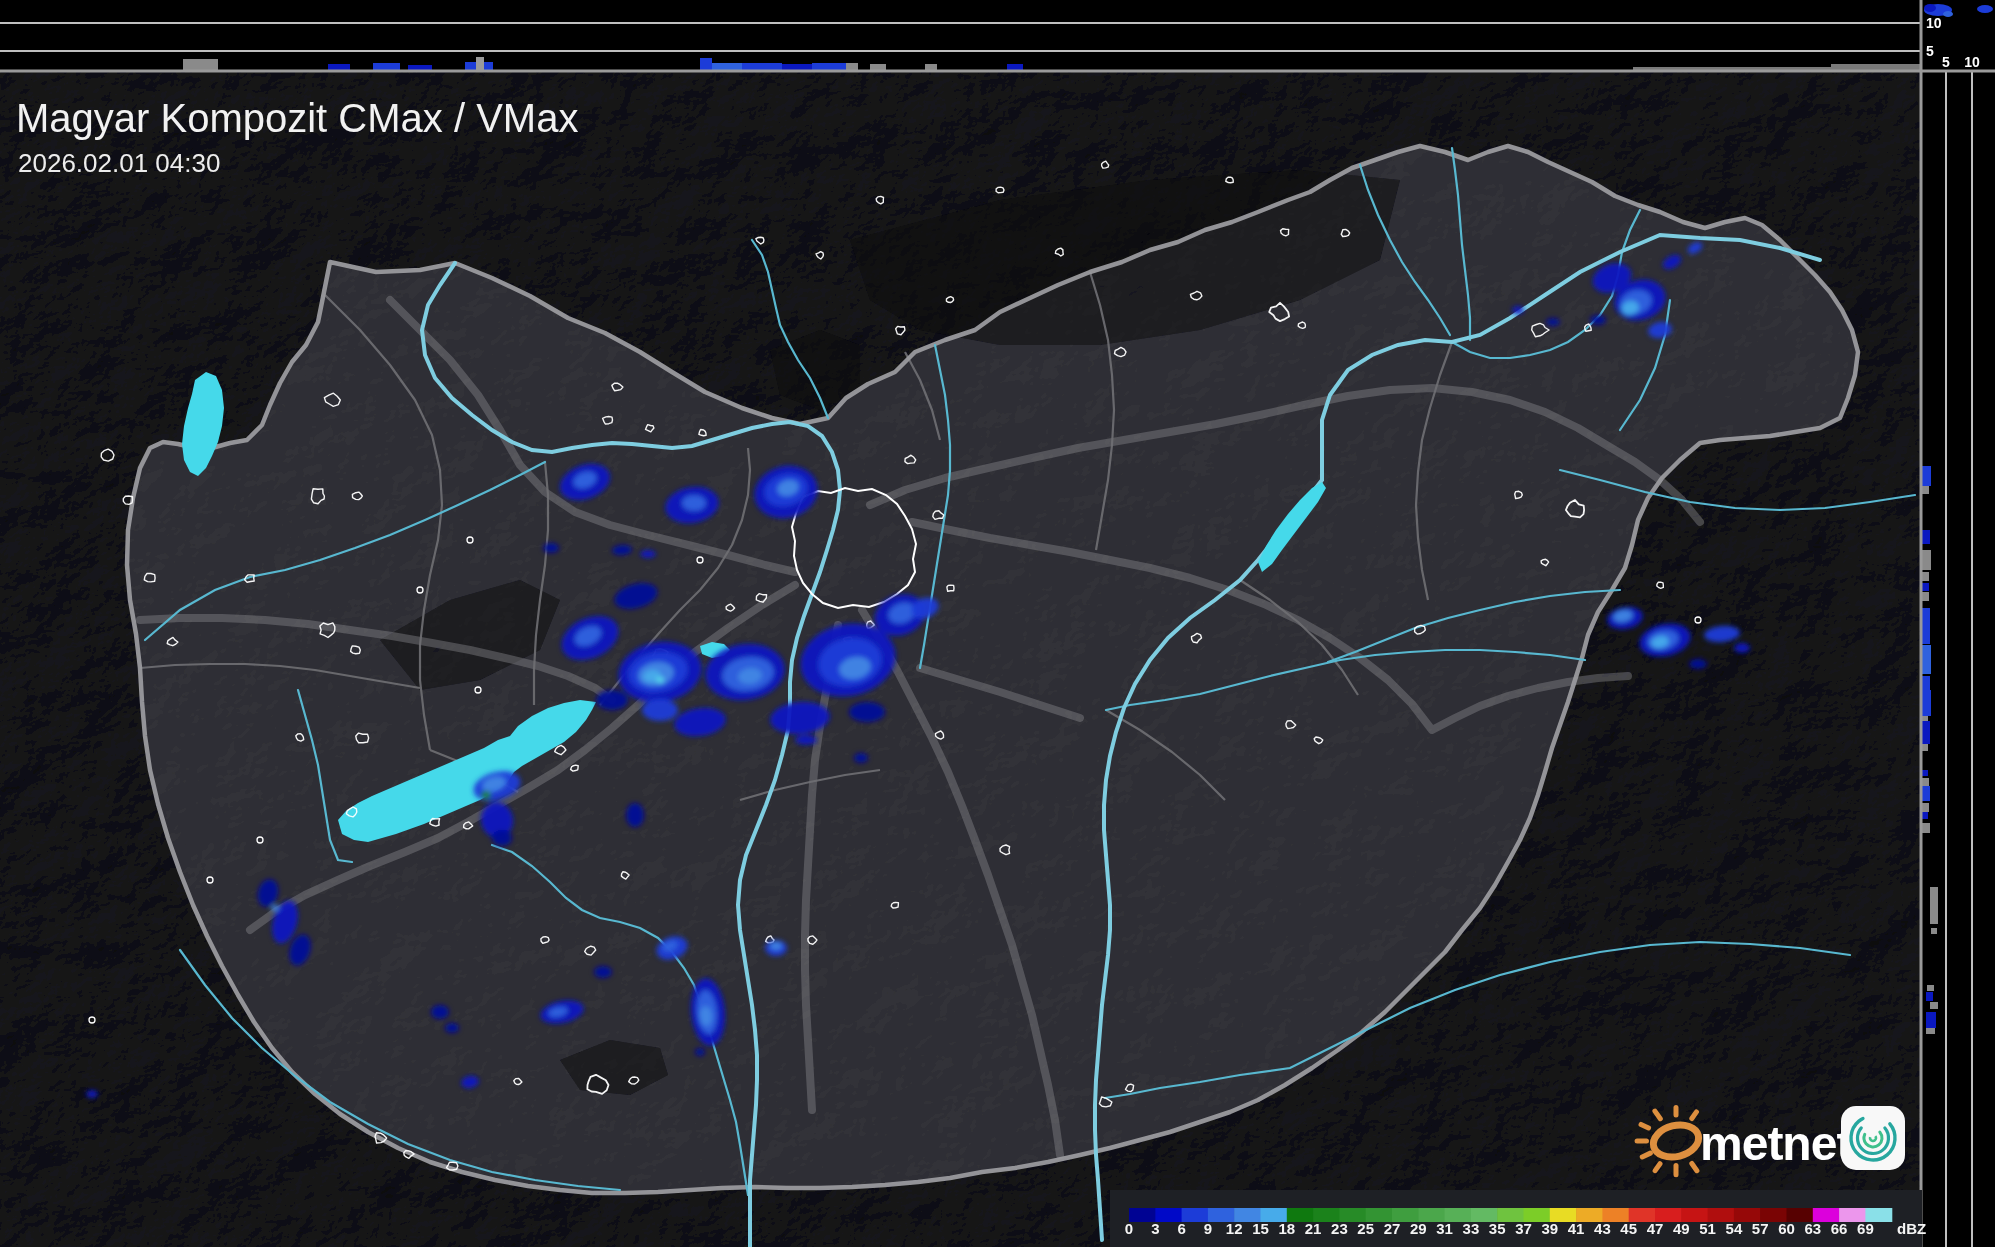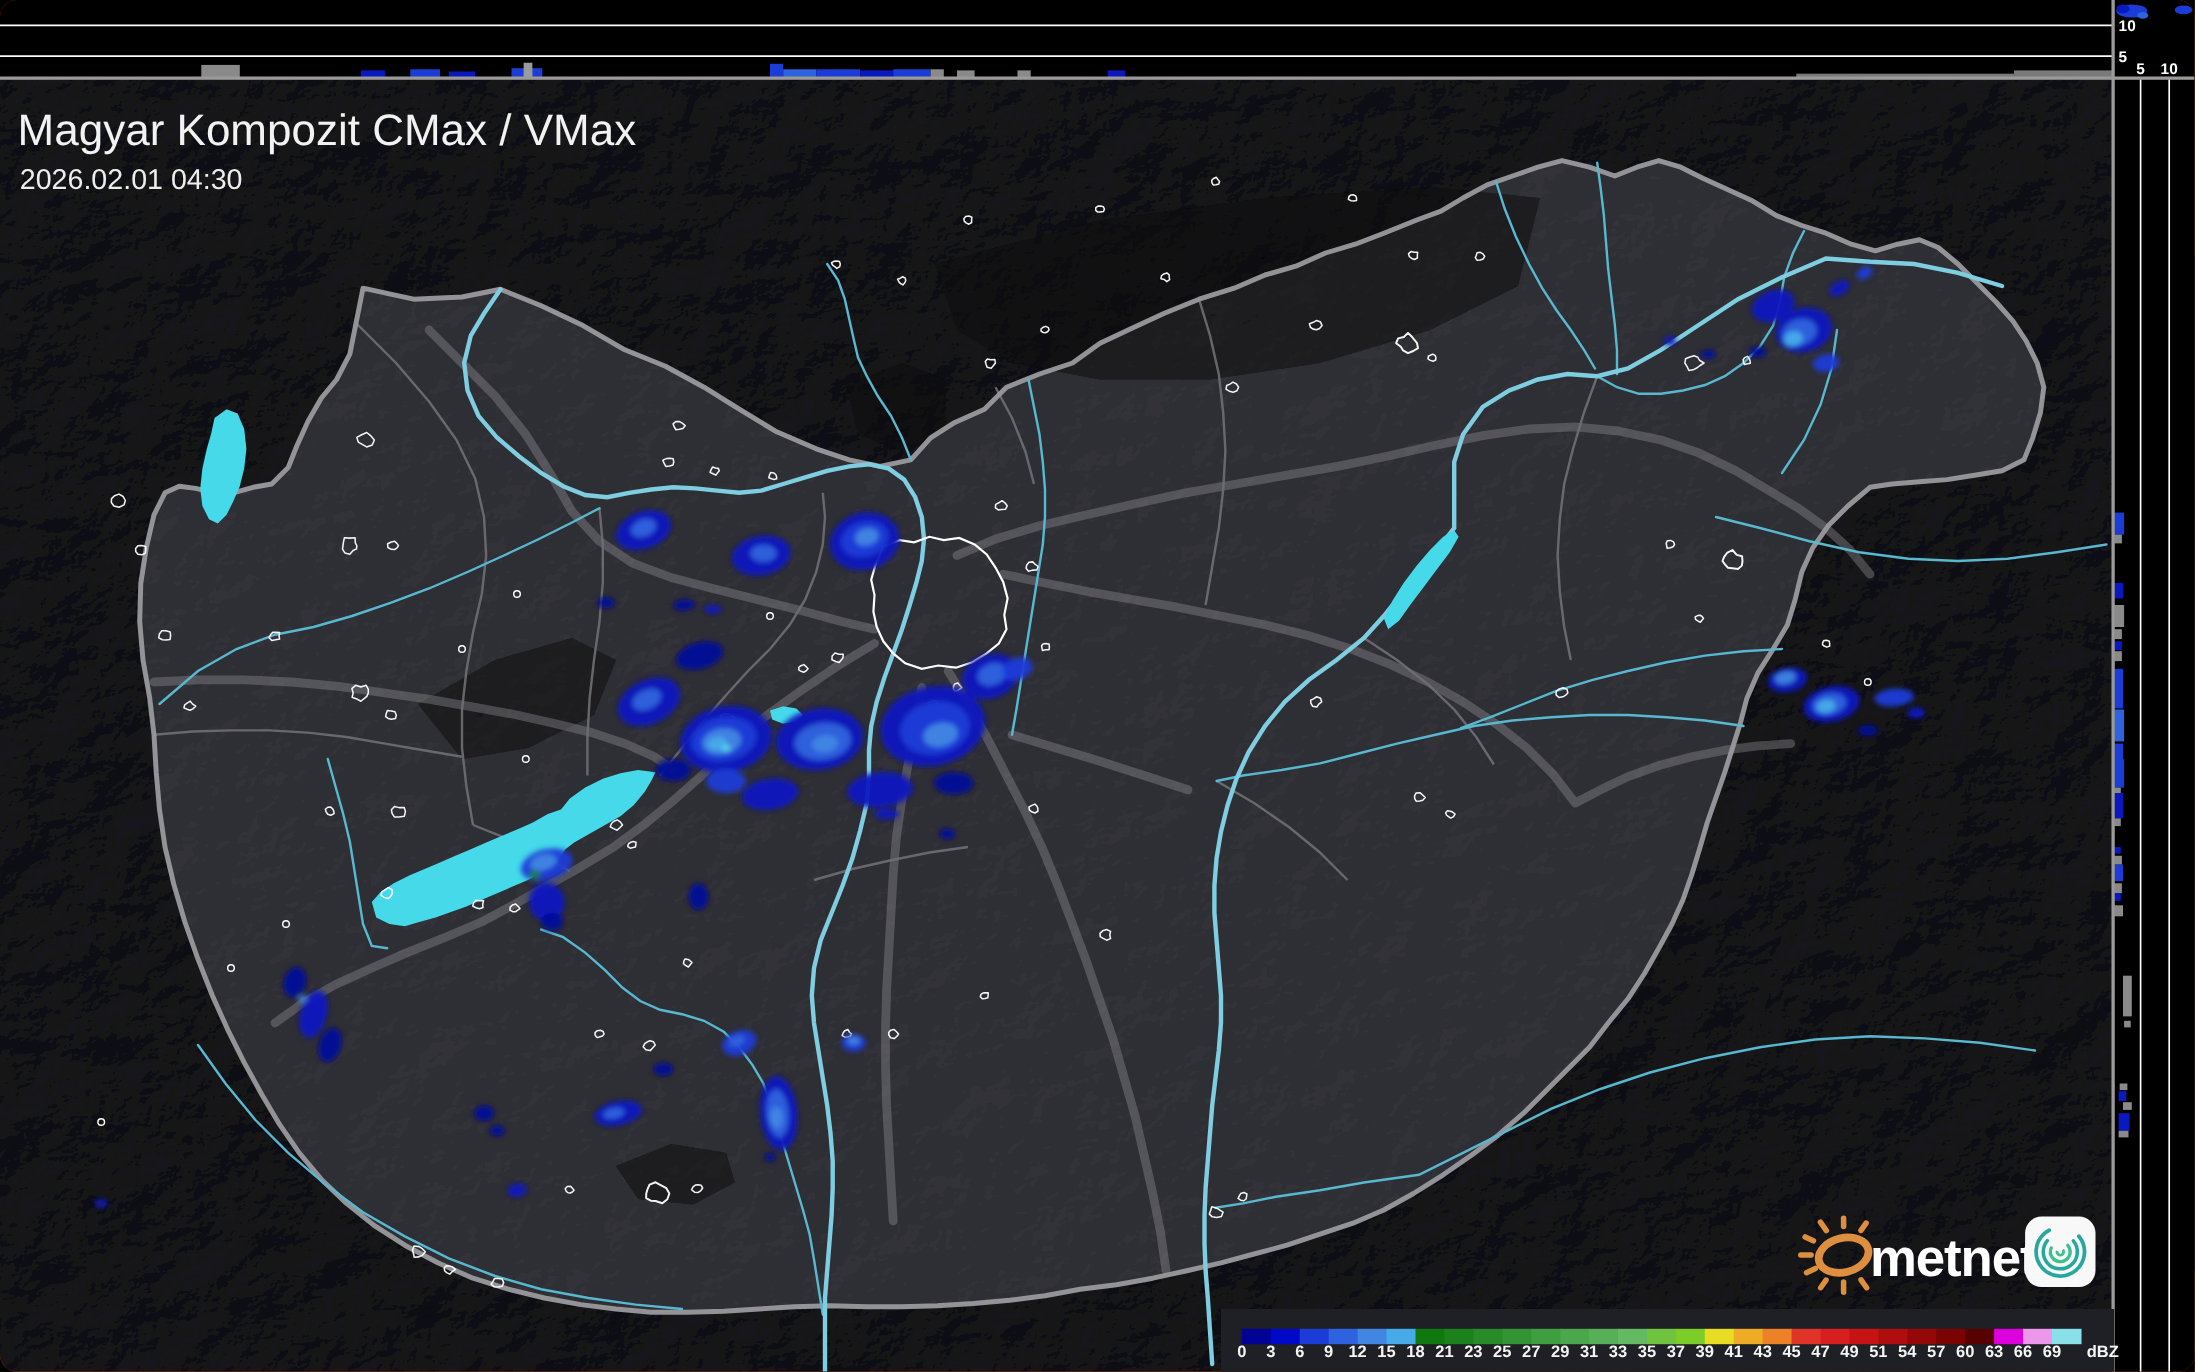--- a/index.html
+++ b/index.html
@@ -1,17 +1,17 @@
 <!DOCTYPE html>
 <html><head>
 <meta charset="utf-8">
 <style>
   html,body{margin:0;padding:0;background:#000;}
-  .screen{position:relative;width:1995px;height:1247px;background:#c2410c;overflow:hidden;
-          font-family:"Liberation Sans",sans-serif;border-radius:15px;}
+  .screen{position:relative;width:1995px;height:1247px;background:#22c55e;overflow:hidden;
+          font-family:"Liberation Sans",sans-serif;}
   svg{display:block}
   text{font-family:"Liberation Sans",sans-serif;}
   .title-text{font-size:40px;fill:#f2f2f2;}
   .date-text{font-size:26px;fill:#ededed;}
   .axis-label{font-size:14px;font-weight:bold;fill:#ffffff;}
   .cbar-label{font-size:15px;font-weight:bold;fill:#f5f5f5;}
   .logo-text{font-size:48px;font-weight:bold;fill:#ffffff;letter-spacing:-1px;}
 </style>
 </head>
 <body>

